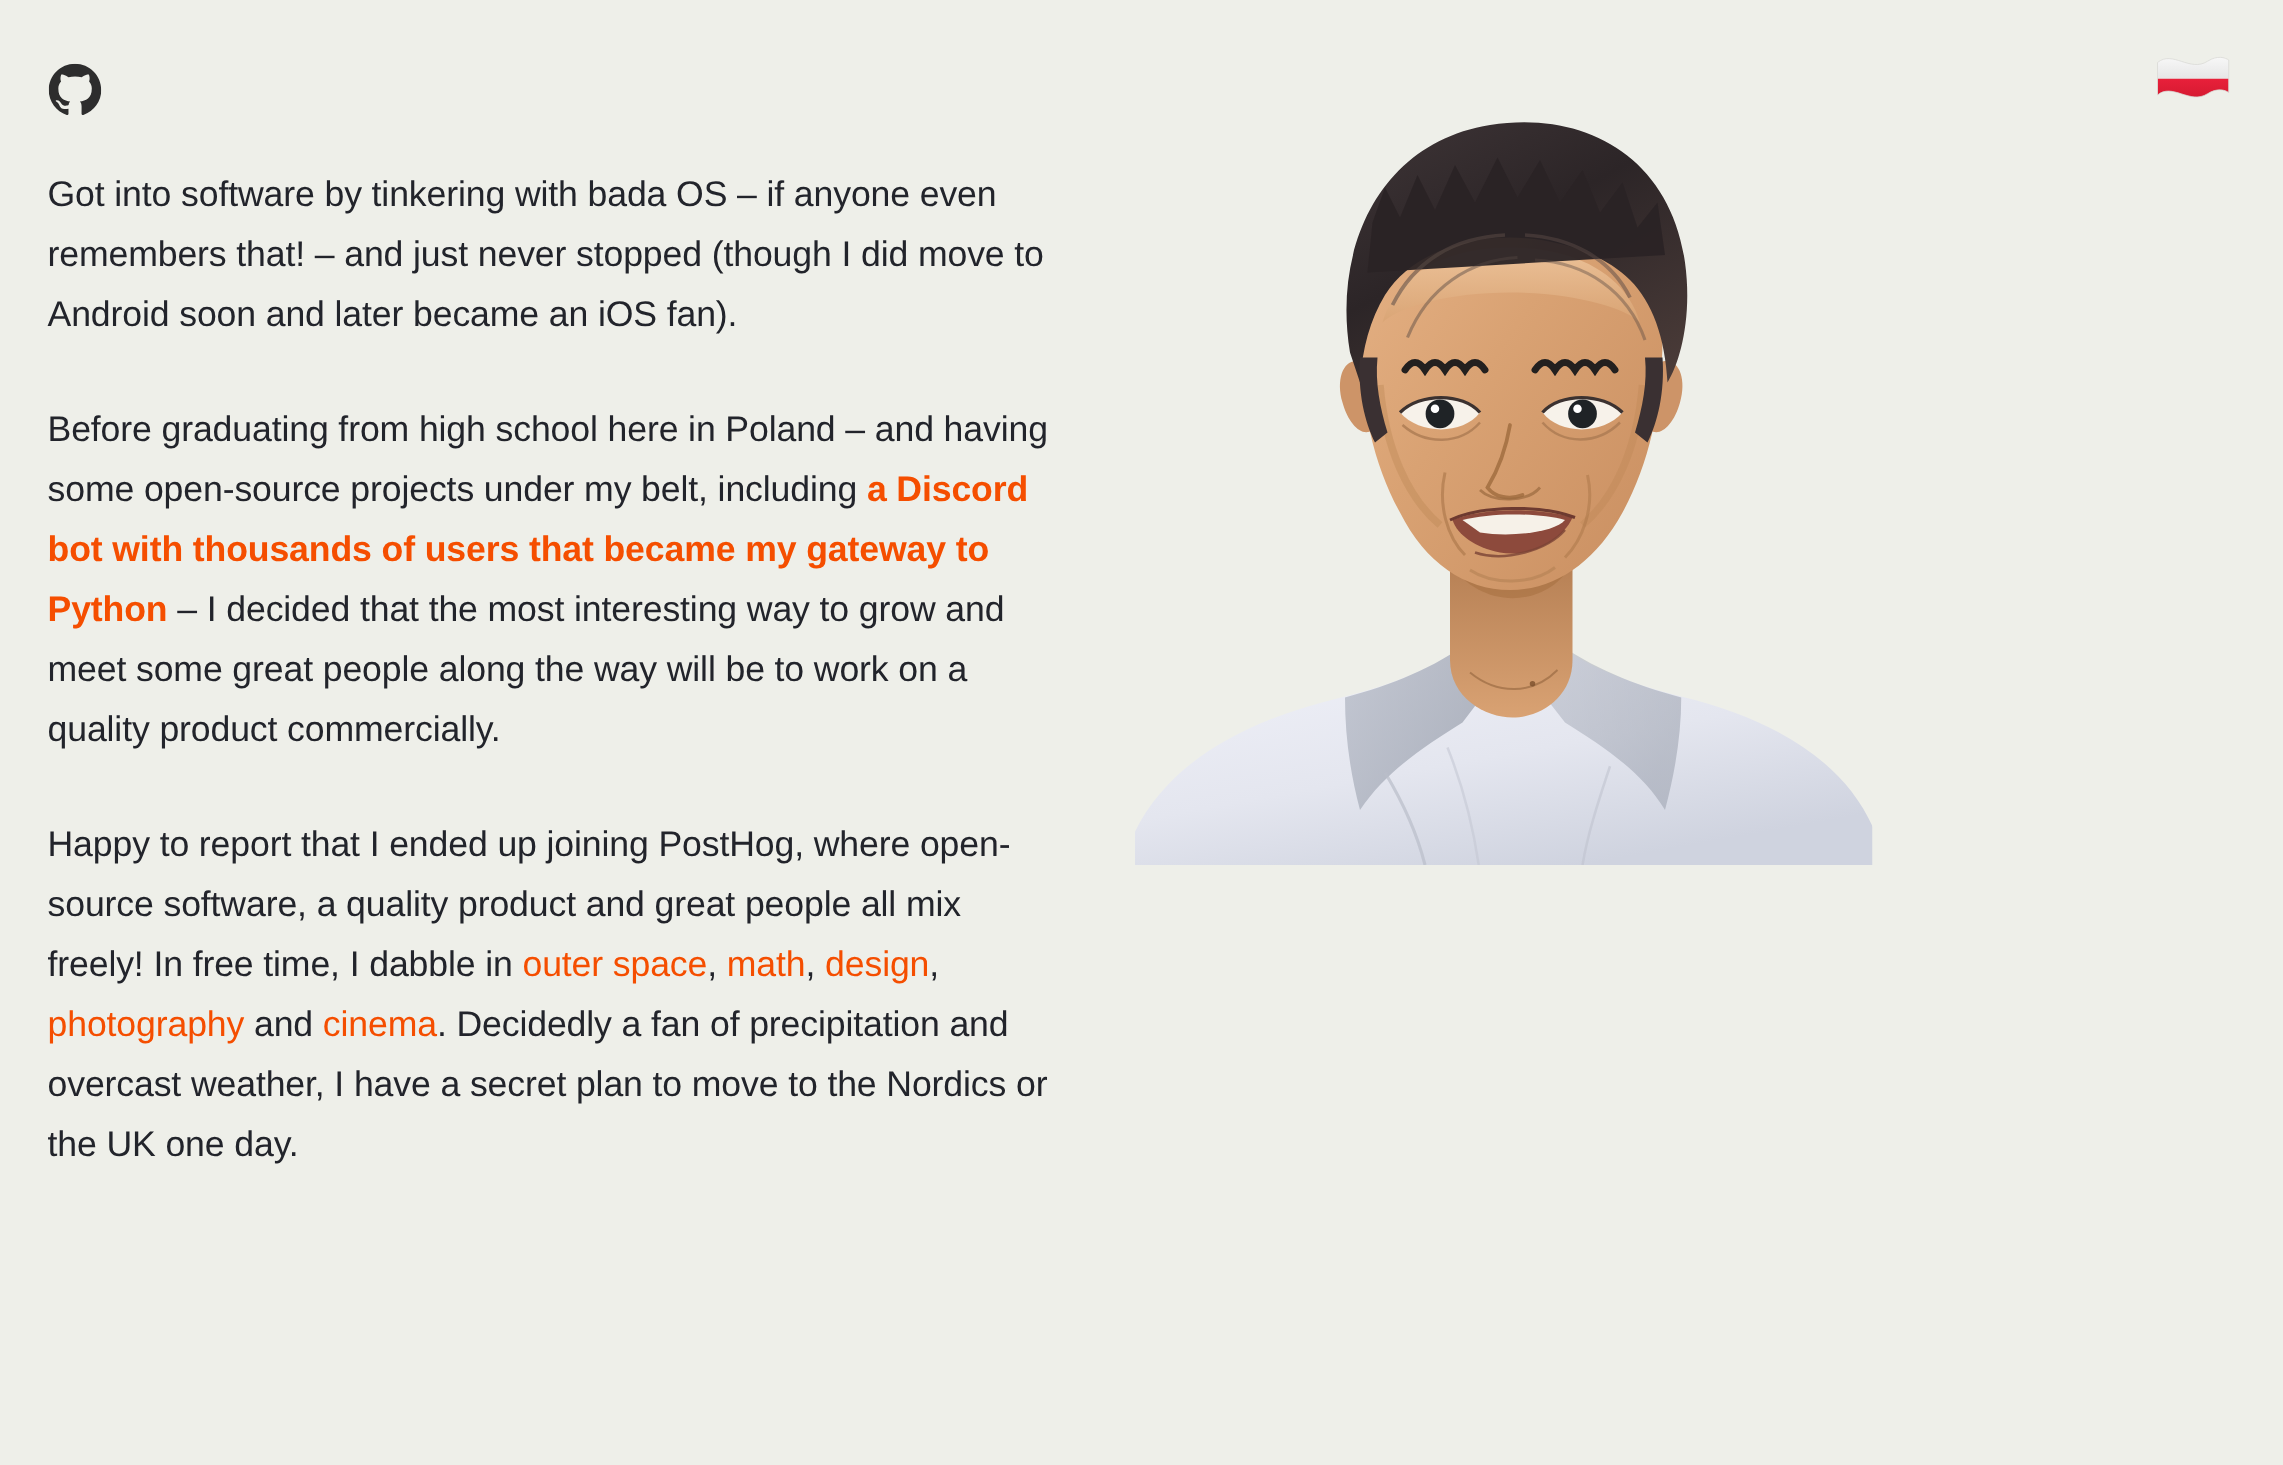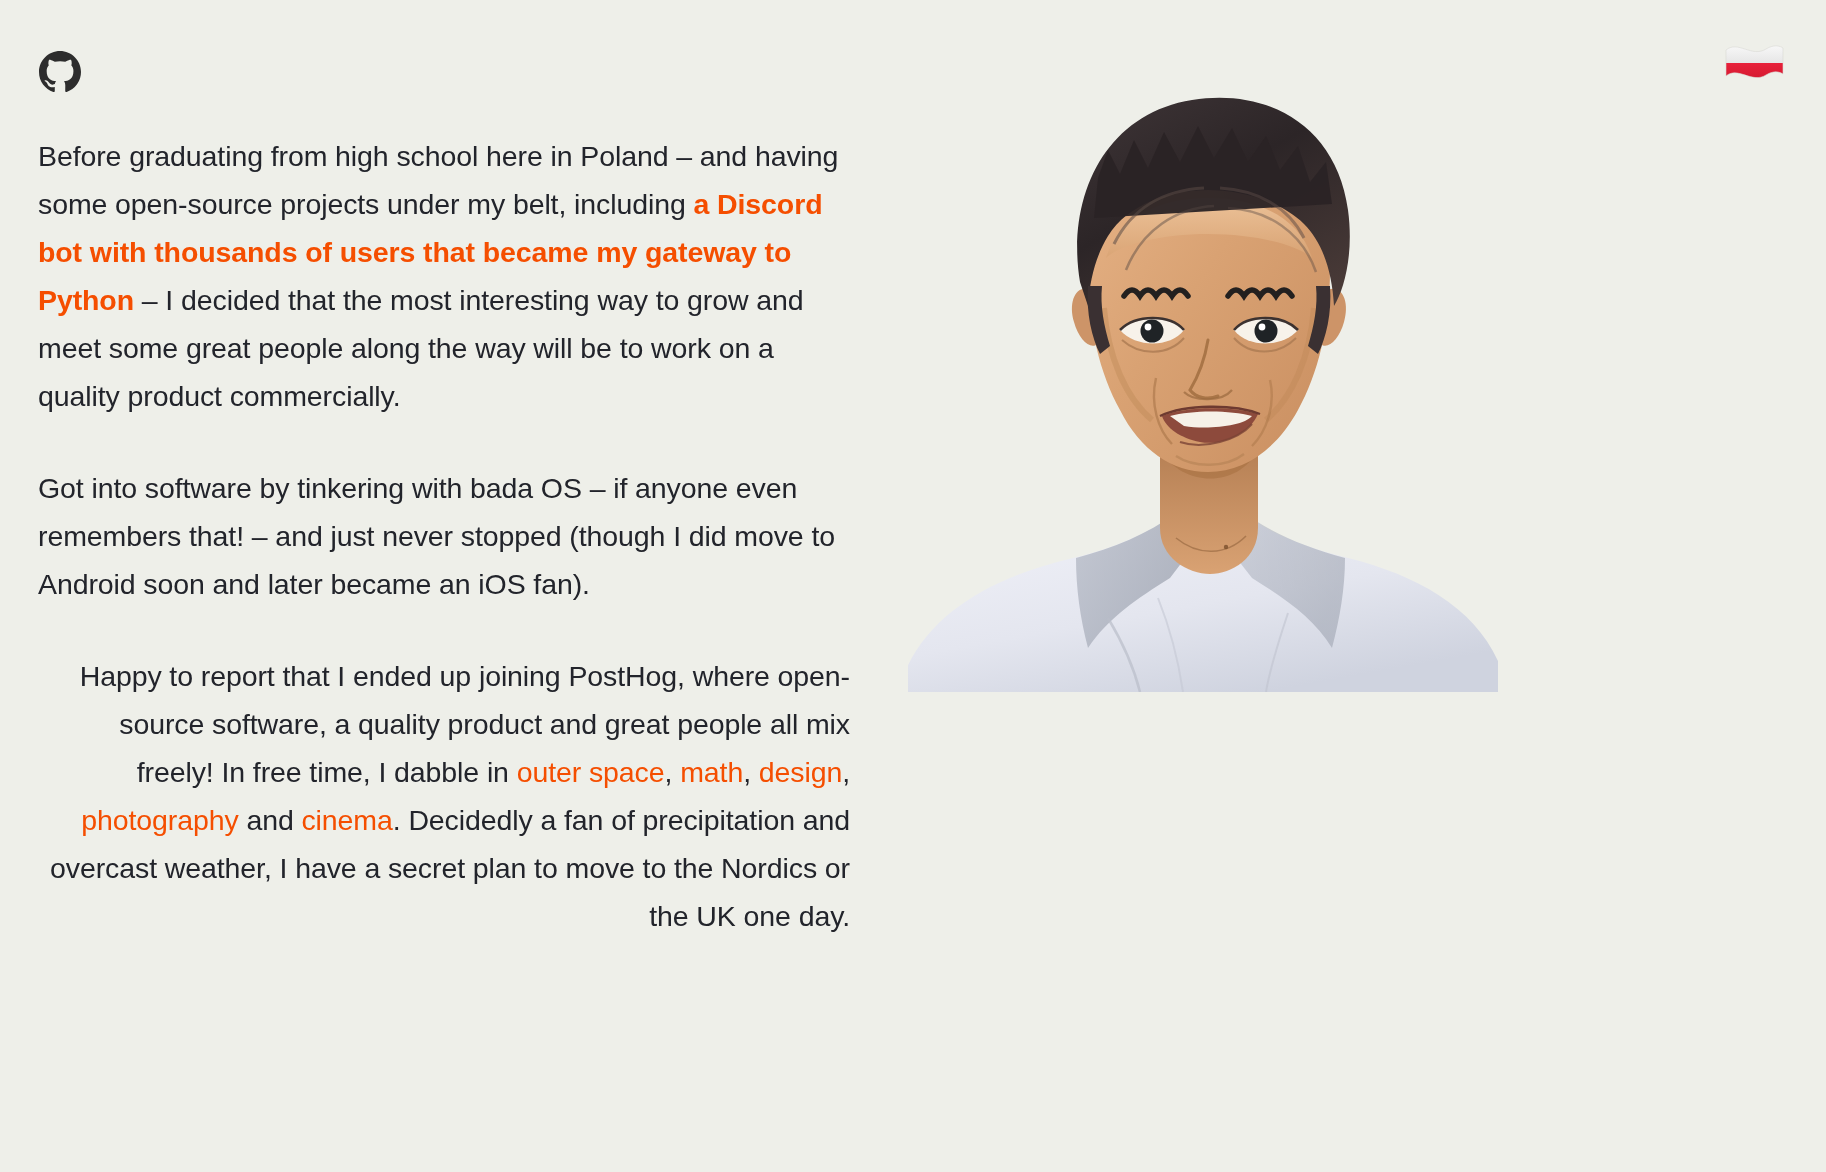--- a/index.html
+++ b/index.html
@@ -63,21 +63,21 @@
   }
 
   .bio p {
     font-size: 28.5px;
     line-height: 48px;
     margin: 0 0 44px 0;
     color: #22242b;
     letter-spacing: -0.1px;
     font-weight: 400;
   }
-  .bio p:last-child { margin-bottom: 0; text-align: right; }
+  .bio p:last-child { margin-bottom: 0; }
 
   a.link {
     color: #F54E00;
     font-weight: 700;
     text-decoration: none;
     cursor: pointer;
   }
   a.link-plain {
     color: #F54E00;
     font-weight: 400;
@@ -146,25 +146,25 @@
       <span class="github-link">
         <svg width="42" height="42" viewBox="0 0 16 16" xmlns="http://www.w3.org/2000/svg" fill="#2d2d2d">
           <path d="M8 0C3.58 0 0 3.58 0 8c0 3.54 2.29 6.53 5.47 7.59.4.07.55-.17.55-.38 0-.19-.01-.82-.01-1.49-2.01.37-2.53-.49-2.69-.94-.09-.23-.48-.94-.82-1.13-.28-.15-.68-.52-.01-.53.63-.01 1.08.58 1.23.82.72 1.21 1.87.87 2.33.66.07-.52.28-.87.51-1.07-1.78-.2-3.64-.89-3.64-3.95 0-.87.31-1.59.82-2.15-.08-.2-.36-1.02.08-2.12 0 0 .67-.21 2.2.82.64-.18 1.32-.27 2-.27.68 0 1.36.09 2 .27 1.53-1.04 2.2-.82 2.2-.82.44 1.1.16 1.92.08 2.12.51.56.82 1.27.82 2.15 0 3.07-1.87 3.75-3.65 3.95.29.25.54.73.54 1.48 0 1.07-.01 1.93-.01 2.2 0 .21.15.46.55.38A8.01 8.01 0 0 0 16 8c0-4.42-3.58-8-8-8z"></path>
         </svg>
       </span>
     </div>
 
     <div class="bio">
 
       <p>
+        <span>Got into software by tinkering with bada OS – if anyone even remembers that! – and just never stopped (though I did move to Android soon and later became an iOS fan).</span>
+      </p>
+
+      <p>
         <span>Before graduating from high school here in Poland – and having some open-source projects under my belt, including </span><a class="link">a Discord bot with thousands of users that became my gateway to Python</a><span> – I decided that the most interesting way to grow and meet some great people along the way will be to work on a quality product commercially.</span>
-      </p>
-
-      <p>
-        <span>Got into software by tinkering with bada OS – if anyone even remembers that! – and just never stopped (though I did move to Android soon and later became an iOS fan).</span>
       </p>
 
       <p>
         <span>Happy to report that I ended up joining PostHog, where open-source software, a quality product and great people all mix freely! In free time, I dabble in </span><a class="link-plain">outer space</a><span>, </span><a class="link-plain">math</a><span>, </span><a class="link-plain">design</a><span>, </span><a class="link-plain">photography</a><span> and </span><a class="link-plain">cinema</a><span>. Decidedly a fan of precipitation and overcast weather, I have a secret plan to move to the Nordics or the UK one day.</span>
       </p>
 
     </div>
   </div>
 
   <div class="portrait-wrap">

